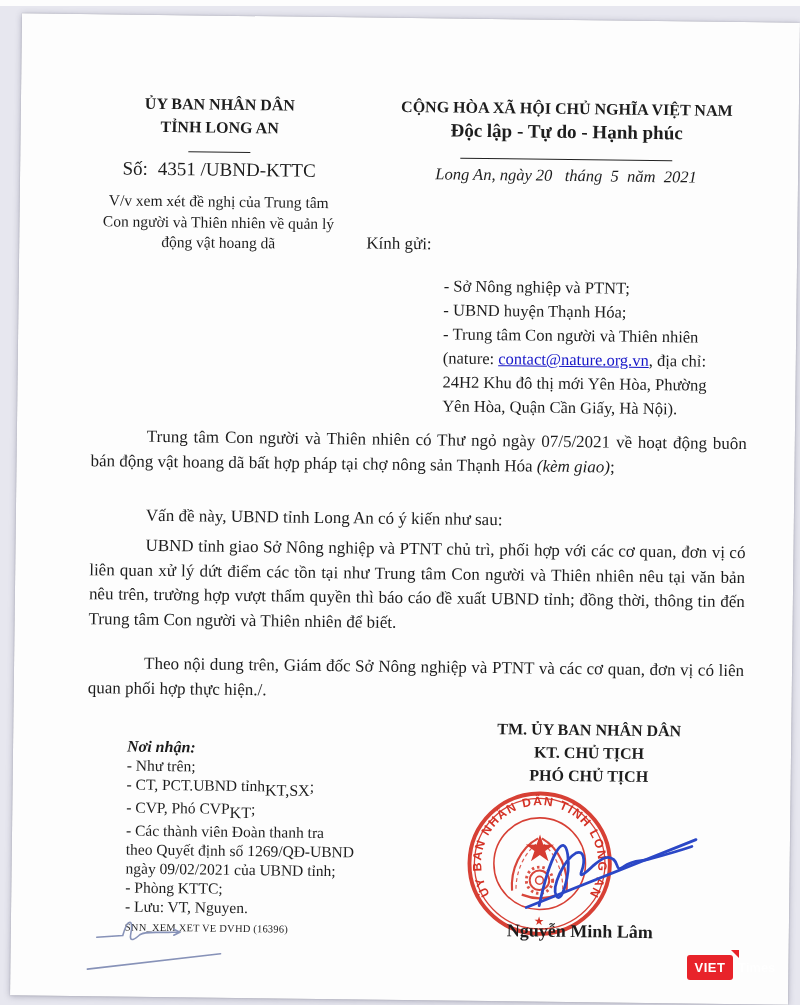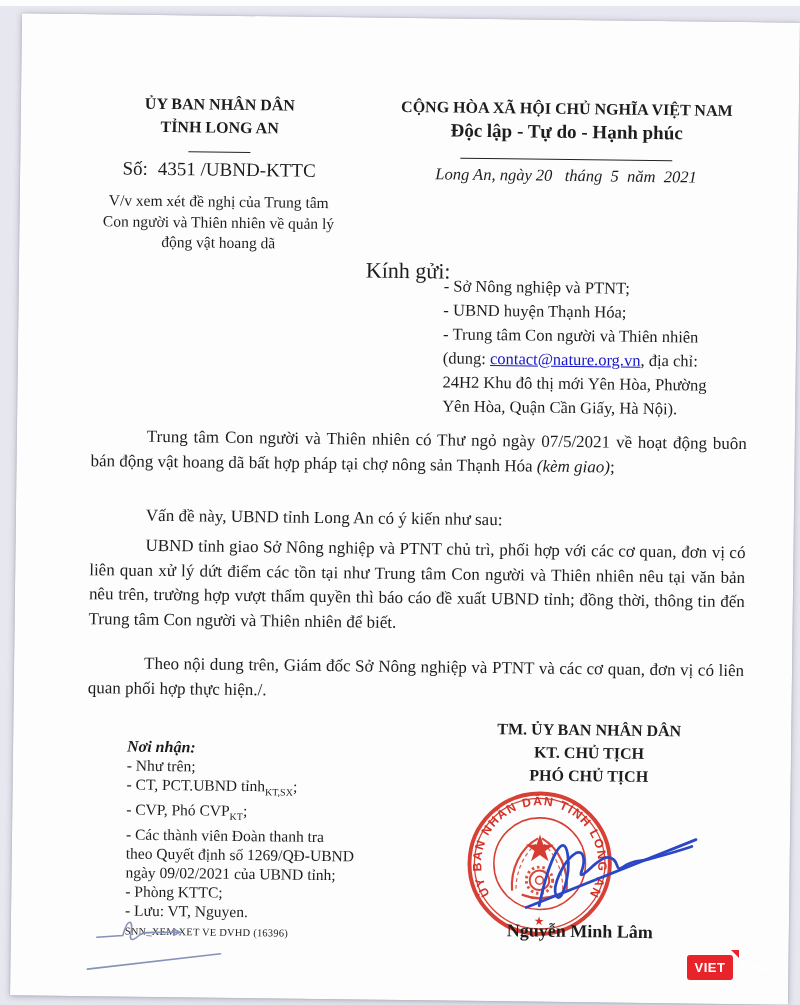--- a/index.html
+++ b/index.html
@@ -22,30 +22,30 @@
   .i{font-style:italic;}
   .hdr-left{left:69px;top:77px;width:260px;font-size:16px;line-height:23px;}
   .rule-left{left:168px;top:136px;width:62px;height:0;border-top:1.6px solid #222;}
   .ref-line{left:69px;top:143px;width:260px;font-size:19px;}
   .ref-num{margin-left:10px;}
   .subject{left:69px;top:176px;width:260px;font-size:15.5px;line-height:20.5px;}
   .hdr-right{left:350px;top:78px;width:392px;font-size:16px;line-height:21px;}
   .hdr-right .motto{font-size:19px;margin-top:2px;}
   .rule-right{left:440px;top:139px;width:212px;height:0;border-top:1.6px solid #222;}
   .dateline{left:350px;top:146px;width:392px;font-size:16.5px;}
-  .salutation{left:347px;top:240px;font-size:22px;}
+  .salutation{left:347px;top:216px;font-size:17px;}
   .recipients{left:425px;top:256px;width:330px;font-size:16.5px;line-height:24px;}
   .link{color:#1414c8;text-decoration:underline;cursor:pointer;}
   .body-par{left:74px;width:656px;font-size:17px;line-height:24.6px;text-align:justify;text-indent:56px;}
   .p1{top:410px;} .p2{top:489px;} .p3{top:519px;} .p4{top:637px;}
   .signing{left:445px;top:698px;width:262px;font-size:16px;line-height:23px;}
   .signer-name{left:469px;top:901px;width:200px;font-size:18px;}
   .cc{left:114px;top:722px;width:290px;font-size:15.5px;line-height:19px;}
   .cc-label{font-size:16px;}
-  .cc sub{font-size:10px;}
+  .cc sub{font-size:16px;}
   .cc-note{font-size:10.5px;margin-top:2px;letter-spacing:.2px;}
   .seal-wrap{left:450px;top:768px;width:156px;height:154px;}
   .sig-wrap{left:512px;top:788px;width:214px;height:128px;}
   .scribble-wrap{left:70px;top:892px;width:152px;height:72px;}
   .viet-logo{
     left:687px;top:955px;width:46px;height:25px;background:#e8232a;border-radius:3px;
     color:#fff;font-family:"Liberation Sans",sans-serif;font-weight:bold;font-size:13px;
     display:flex;align-items:center;justify-content:center;letter-spacing:.5px;
   }
   .viet-flag{left:731px;top:950px;width:8px;height:8px;background:#e8232a;
@@ -79,21 +79,21 @@
     <div class="motto">Độc lập - Tự do - Hạnh phúc</div>
   </div>
   <div class="abs rule-right"></div>
   <div class="abs dateline ctr i">Long An, ngày 20&nbsp;&nbsp; tháng&nbsp; 5&nbsp; năm&nbsp; 2021</div>
 
   <div class="abs salutation">Kính gửi:</div>
   <div class="abs recipients">
     <div>- Sở Nông nghiệp và PTNT;</div>
     <div>- UBND huyện Thạnh Hóa;</div>
     <div>- Trung tâm Con người và Thiên nhiên</div>
-    <div><span>(dung: </span><span class="link">contact@nature.org.vn</span><span>, địa chỉ:</span></div>
+    <div><span>(nature: </span><span class="link">contact@nature.org.vn</span><span>, địa chỉ:</span></div>
     <div>24H2 Khu đô thị mới Yên Hòa, Phường</div>
     <div>Yên Hòa, Quận Cần Giấy, Hà Nội).</div>
   </div>
 
   <div class="abs body-par p1">
     <span>Trung tâm Con người và Thiên nhiên có Thư ngỏ ngày 07/5/2021 về hoạt động buôn bán động vật hoang dã bất hợp pháp tại chợ nông sản Thạnh Hóa </span><span class="i">(kèm giao)</span><span>;</span>
   </div>
   <div class="abs body-par p2">Vấn đề này, UBND tỉnh Long An có ý kiến như sau:</div>
   <div class="abs body-par p3">UBND tỉnh giao Sở Nông nghiệp và PTNT chủ trì, phối hợp với các cơ quan, đơn vị có liên quan xử lý dứt điểm các tồn tại như Trung tâm Con người và Thiên nhiên nêu tại văn bản nêu trên, trường hợp vượt thẩm quyền thì báo cáo đề xuất UBND tỉnh; đồng thời, thông tin đến Trung tâm Con người và Thiên nhiên để biết.</div>
   <div class="abs body-par p4">Theo nội dung trên, Giám đốc Sở Nông nghiệp và PTNT và các cơ quan, đơn vị có liên quan phối hợp thực hiện./.</div>

